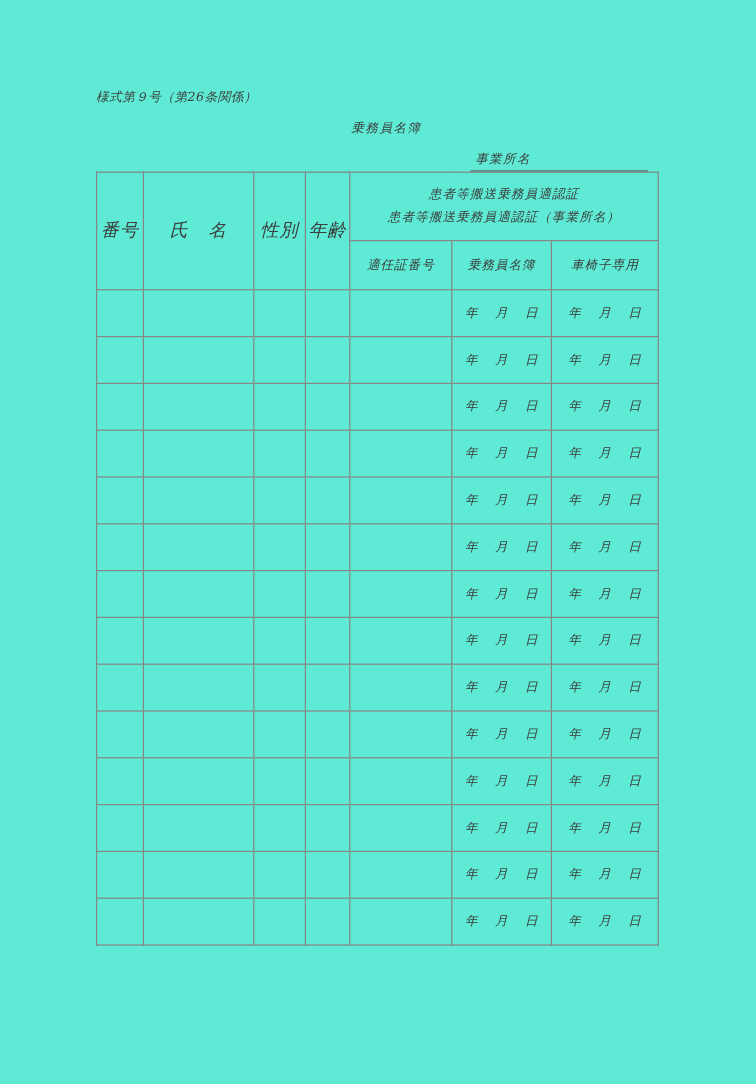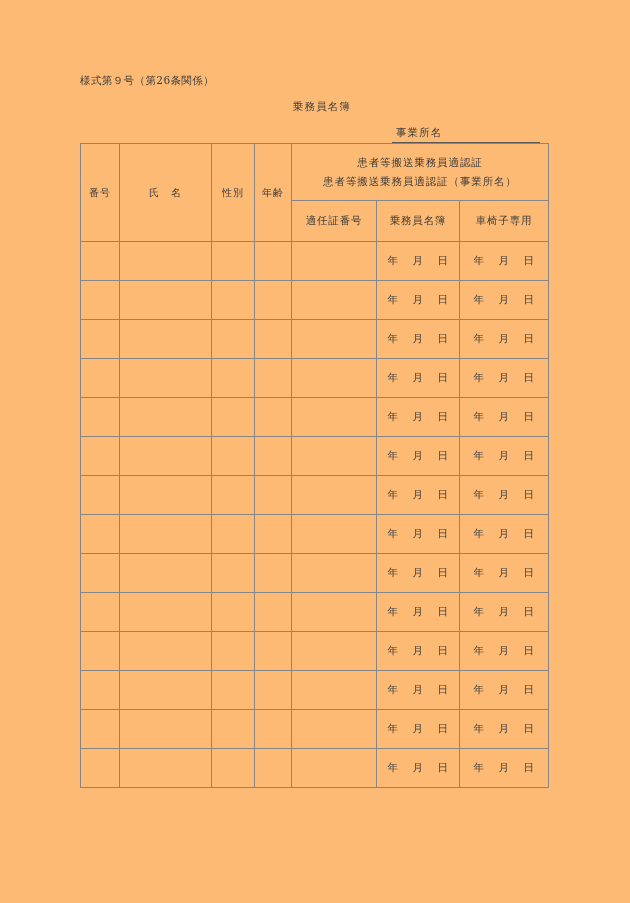--- a/index.html
+++ b/index.html
@@ -13,21 +13,22 @@
     height: 903px;
     position: relative;
     font-family: "DejaVu Serif", "Liberation Serif", serif;
     color: #3a3a3a;
     overflow: hidden;
   }
 
   .page {
     position: absolute;
     inset: 0;
-    background: #fdba74;
+    background: #5eead4;
+    font-style: italic;
   }
 
   
   .form-number {
     position: absolute;
     left: 80px;
     top: 74px;
     font-size: 10.5px;
     letter-spacing: 0.4px;
     white-space: nowrap;
@@ -88,21 +89,21 @@
   col.c-sex    { width: 43px; }
   col.c-age    { width: 37px; }
   col.c-cert   { width: 85px; }
   col.c-issue  { width: 83px; }
   col.c-retr   { width: 89px; }
 
   
   th.h-tall {
     height: 96px;
     letter-spacing: 1px;
-    font-size: 10px;
+    font-size: 15px;
   }
   th.h-group {
     height: 56px;
     font-size: 10.5px;
     line-height: 1.85;
     letter-spacing: 0.9px;
     padding: 0 4px;
   }
   th.h-group .gl { display: block; white-space: nowrap; }
   th.h-sub {

